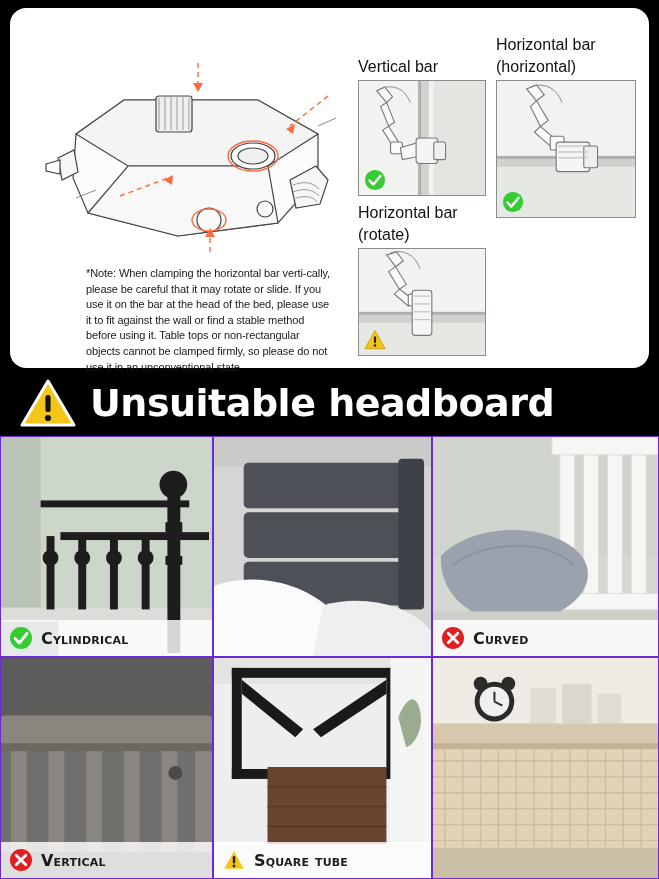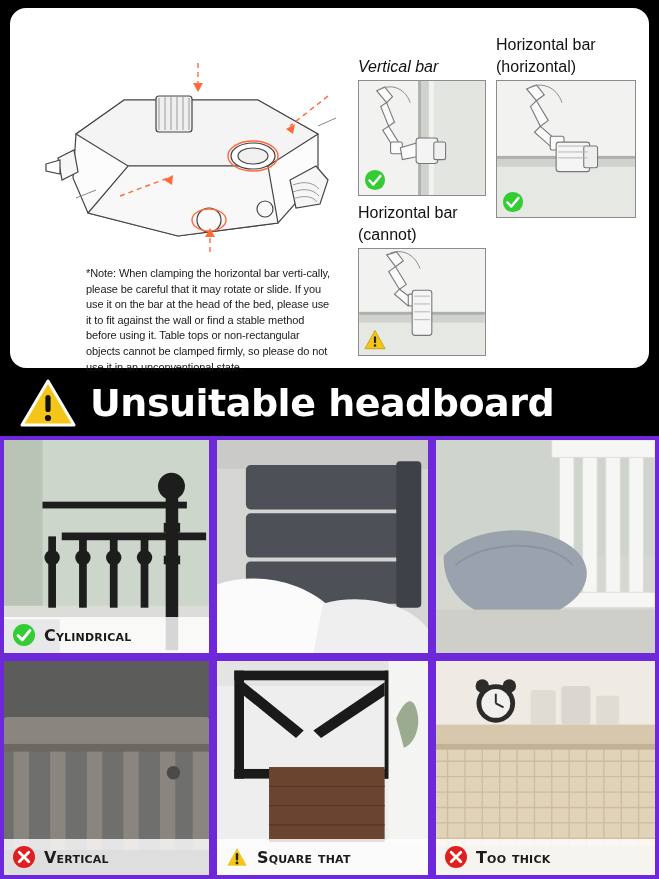--- a/index.html
+++ b/index.html
@@ -95,21 +95,21 @@
     left: 0; top: 436px;
     width: 659px; height: 443px;
     display: grid;
     grid-template-columns: 213px 219px 227px;
     grid-template-rows: 221px 222px;
     gap: 0;
   }
   .photo {
     position: relative;
     overflow: hidden;
-    border: 4px solid #6d28d9;
+    border: 1px solid #6d28d9;
   }
   .photo-caption {
     position: absolute;
     left: 0; bottom: 0;
     width: 100%;
     height: 36px;
     background: rgba(255,255,255,0.82);
     display: flex;
     align-items: center;
     padding-left: 8px;
@@ -201,21 +201,21 @@
 
         <ellipse cx="181" cy="182" rx="17" ry="11" fill="none" stroke="#ff6a3d" stroke-width="1.4"></ellipse>
         <ellipse cx="225" cy="118" rx="25" ry="15" fill="none" stroke="#ff6a3d" stroke-width="1.4"></ellipse>
       </svg>
     </div>
 
     <div class="note-text">*Note: When clamping the horizontal bar verti-cally, please be careful that it may rotate or slide. If you use it on the bar at the head of the bed, please use it to fit against the wall or find a stable method before using it. Table tops or non-rectangular objects cannot be clamped firmly, so please do not use it in an unconventional state.</div>
 
     <div class="grid-right">
 
-      <div class="cellbox" style="left:0; top:22px; width:128px;font-style:italic;">
+      <div class="cellbox" style="left:0; top:22px; width:128px;">
         <div class="cell-label">Vertical bar</div>
         <div class="cell-frame" style="width:128px; height:116px;">
           <svg class="svg-fill" viewBox="0 0 128 116">
             <rect x="0" y="0" width="128" height="116" fill="#f2f3f1"></rect>
             <rect x="76" y="0" width="52" height="116" fill="#e3e5e1"></rect>
             <rect x="62" y="0" width="9" height="116" fill="#cfd2cd"></rect>
             <rect x="60" y="0" width="3" height="116" fill="#aeb2ad"></rect>
             <g stroke="#777" stroke-width="1.1" fill="#fbfbfb">
               <path d="M18 10 L26 6 L34 16 L28 22 Z"></path>
               <path d="M28 22 L36 42 L30 46 L22 26 Z"></path>
@@ -256,21 +256,21 @@
           </svg>
           <svg class="badge" viewBox="0 0 24 24">
             <circle cx="12" cy="12" r="11" fill="#33cc33"></circle>
             <path d="M6 12.5 L10.2 17 L18 7.5" stroke="#fff" stroke-width="2.6" fill="none" stroke-linecap="round" stroke-linejoin="round"></path>
           </svg>
         </div>
       </div>
 
       <div class="cellbox" style="left:0; top:168px; width:128px;">
         <div class="cell-label">Horizontal bar</div>
-        <div class="cell-label">(cannot)</div>
+        <div class="cell-label">(rotate)</div>
         <div class="cell-frame" style="width:128px; height:108px;">
           <svg class="svg-fill" viewBox="0 0 128 108">
             <rect x="0" y="0" width="128" height="108" fill="#f2f3f1"></rect>
             <rect x="0" y="74" width="128" height="34" fill="#e6e8e4"></rect>
             <rect x="0" y="66" width="128" height="9" fill="#cfd2cd"></rect>
             <rect x="0" y="64" width="128" height="3" fill="#acb0ab"></rect>
             <g stroke="#777" stroke-width="1.1" fill="#fbfbfb">
               <path d="M28 6 L38 3 L45 12 L37 18 Z"></path>
               <path d="M37 18 L48 36 L41 41 L30 23 Z"></path>
               <path d="M41 41 L56 52 L50 58 L36 46 Z"></path>
@@ -362,20 +362,27 @@
           <rect x="152" y="14" width="15" height="150"></rect>
           <rect x="176" y="14" width="15" height="150"></rect>
           <rect x="200" y="14" width="15" height="150"></rect>
           <rect x="120" y="0" width="107" height="18"></rect>
           <rect x="120" y="158" width="107" height="16"></rect>
         </g>
         <path d="M8 120 C40 86 120 84 150 120 C170 148 140 180 96 186 C50 192 6 166 8 120 Z" fill="#9aa3ad"></path>
         <path d="M20 130 C50 104 118 102 142 130" fill="none" stroke="#8b949e" stroke-width="2"></path>
         <rect x="0" y="176" width="227" height="45" fill="#cfcfc9"></rect>
       </svg>
+      <div class="photo-caption">
+        <svg class="cap-badge" viewBox="0 0 24 24">
+          <circle cx="12" cy="12" r="11" fill="#e02020"></circle>
+          <path d="M7.2 7.2 L16.8 16.8 M16.8 7.2 L7.2 16.8" stroke="#fff" stroke-width="2.8" stroke-linecap="round"></path>
+        </svg>
+        <span class="cap-text">Curved</span>
+      </div>
     </div>
 
     <div class="photo">
       <div class="ph-irregular"></div>
       <svg class="svg-fill" viewBox="0 0 213 222" preserveAspectRatio="none">
         <rect x="0" y="0" width="213" height="222" fill="#6f6f6d"></rect>
         <rect x="0" y="0" width="213" height="60" fill="#5c5c5a"></rect>
         <g fill="#8a857f">
           <rect x="0" y="58" width="213" height="30" rx="3"></rect>
           <rect x="10" y="88" width="16" height="120"></rect>
@@ -418,21 +425,21 @@
         <rect x="178" y="0" width="41" height="222" fill="#f4f4f2"></rect>
         <path d="M186 60 c8 -20 18 -26 22 -6 c4 18 -6 34 -14 36 Z" fill="#9bab8f"></path>
         <rect x="0" y="188" width="219" height="34" fill="#e8e8e6"></rect>
       </svg>
       <div class="photo-caption">
         <svg class="cap-badge" viewBox="0 0 24 24">
           <path d="M12 1.6 L23 21.5 L1 21.5 Z" fill="#f5c518" stroke="#fff" stroke-width="1.4" stroke-linejoin="round"></path>
           <rect x="10.8" y="8" width="2.4" height="7.5" rx="1.2" fill="#222"></rect>
           <circle cx="12" cy="18" r="1.4" fill="#222"></circle>
         </svg>
-        <span class="cap-text">Square that</span>
+        <span class="cap-text">Square tube</span>
       </div>
     </div>
 
     <div class="photo">
       <div class="ph-thick"></div>
       <svg class="svg-fill" viewBox="0 0 227 222" preserveAspectRatio="none">
         <rect x="0" y="0" width="227" height="222" fill="#e9e4dc"></rect>
         <rect x="0" y="0" width="227" height="86" fill="#efebe4"></rect>
 
         <g>
@@ -450,23 +457,16 @@
         <rect x="0" y="66" width="227" height="22" fill="#d7c7ac"></rect>
         <rect x="0" y="86" width="227" height="8" fill="#c3b193"></rect>
 
         <rect x="0" y="92" width="227" height="102" fill="#e0d3b8"></rect>
         <g stroke="#cdbd9c" stroke-width="1.4">
           <path d="M12 92 L12 194 M30 92 L30 194 M48 92 L48 194 M66 92 L66 194 M84 92 L84 194 M102 92 L102 194 M120 92 L120 194 M138 92 L138 194 M156 92 L156 194 M174 92 L174 194 M192 92 L192 194 M210 92 L210 194"></path>
           <path d="M0 104 L227 104 M0 120 L227 120 M0 136 L227 136 M0 152 L227 152 M0 168 L227 168 M0 184 L227 184"></path>
         </g>
         <rect x="0" y="192" width="227" height="30" fill="#cbbfa6"></rect>
       </svg>
-      <div class="photo-caption">
-        <svg class="cap-badge" viewBox="0 0 24 24">
-          <circle cx="12" cy="12" r="11" fill="#e02020"></circle>
-          <path d="M7.2 7.2 L16.8 16.8 M16.8 7.2 L7.2 16.8" stroke="#fff" stroke-width="2.8" stroke-linecap="round"></path>
-        </svg>
-        <span class="cap-text">Too thick</span>
-      </div>
     </div>
 
   </div>
 </div>
 
 </body></html>

